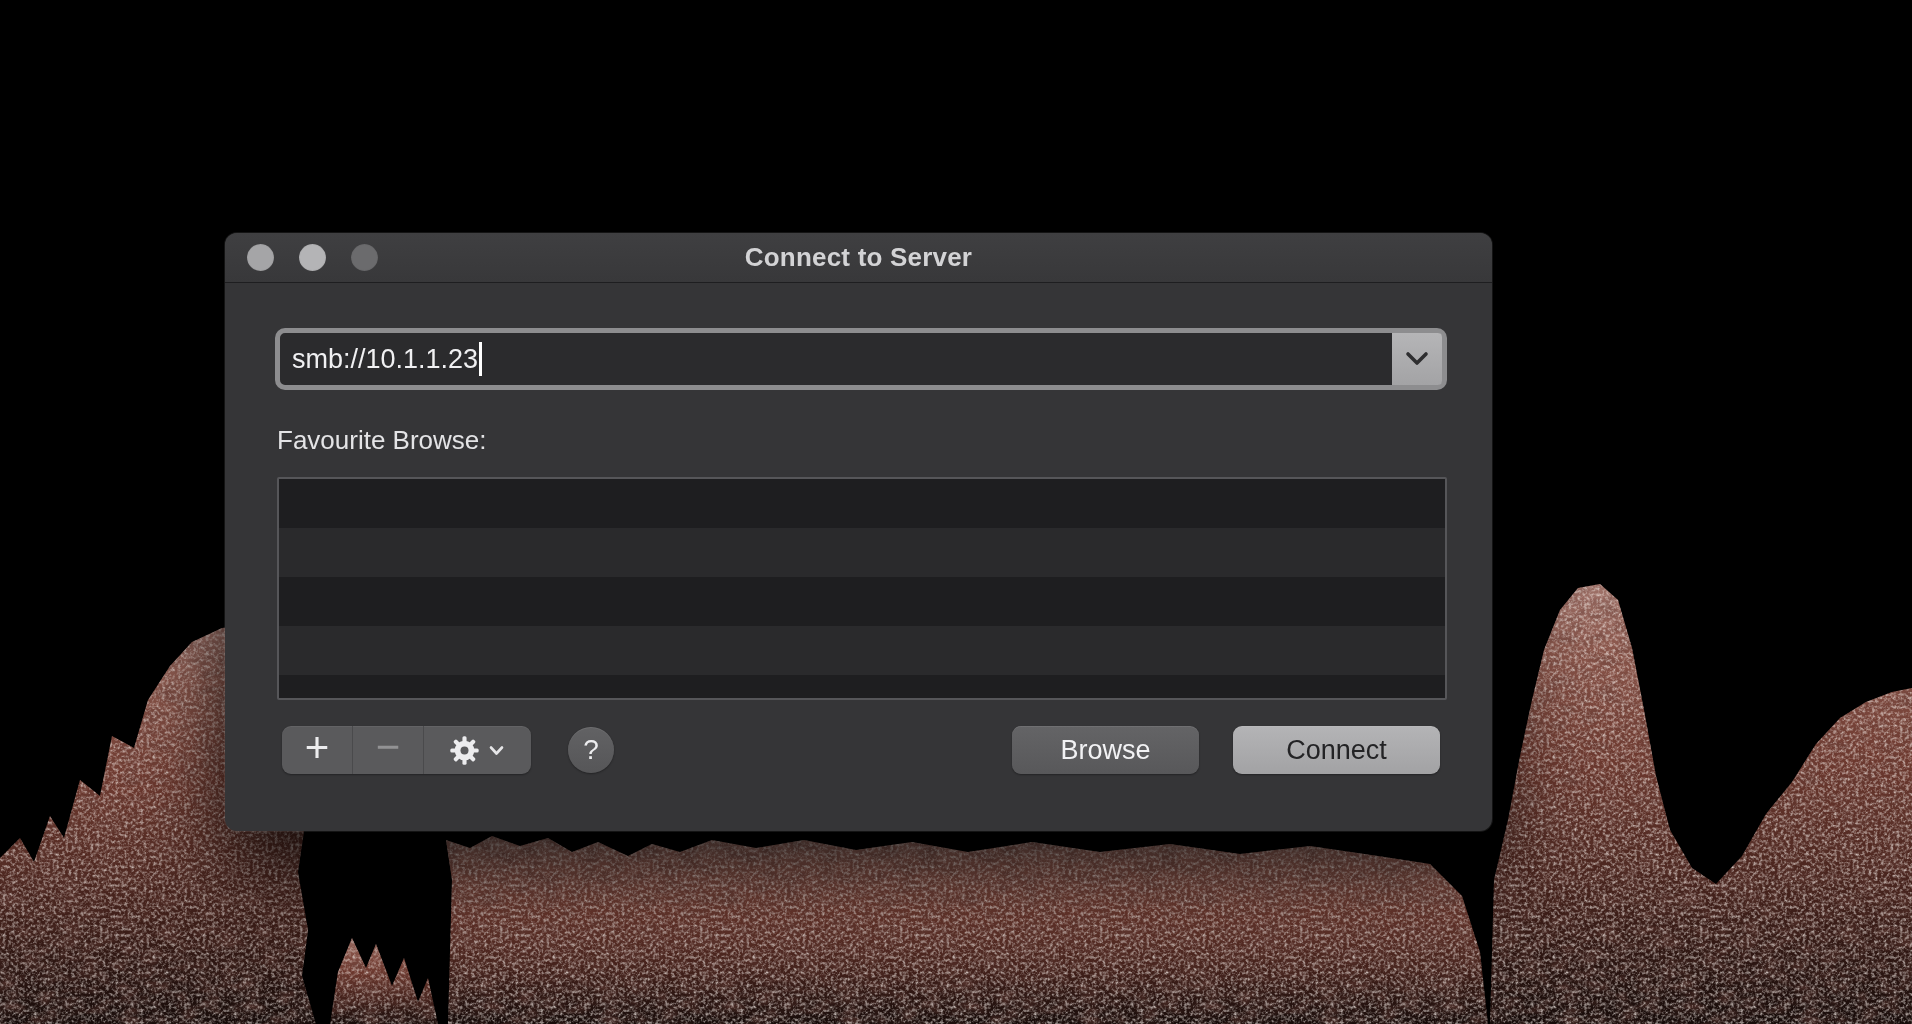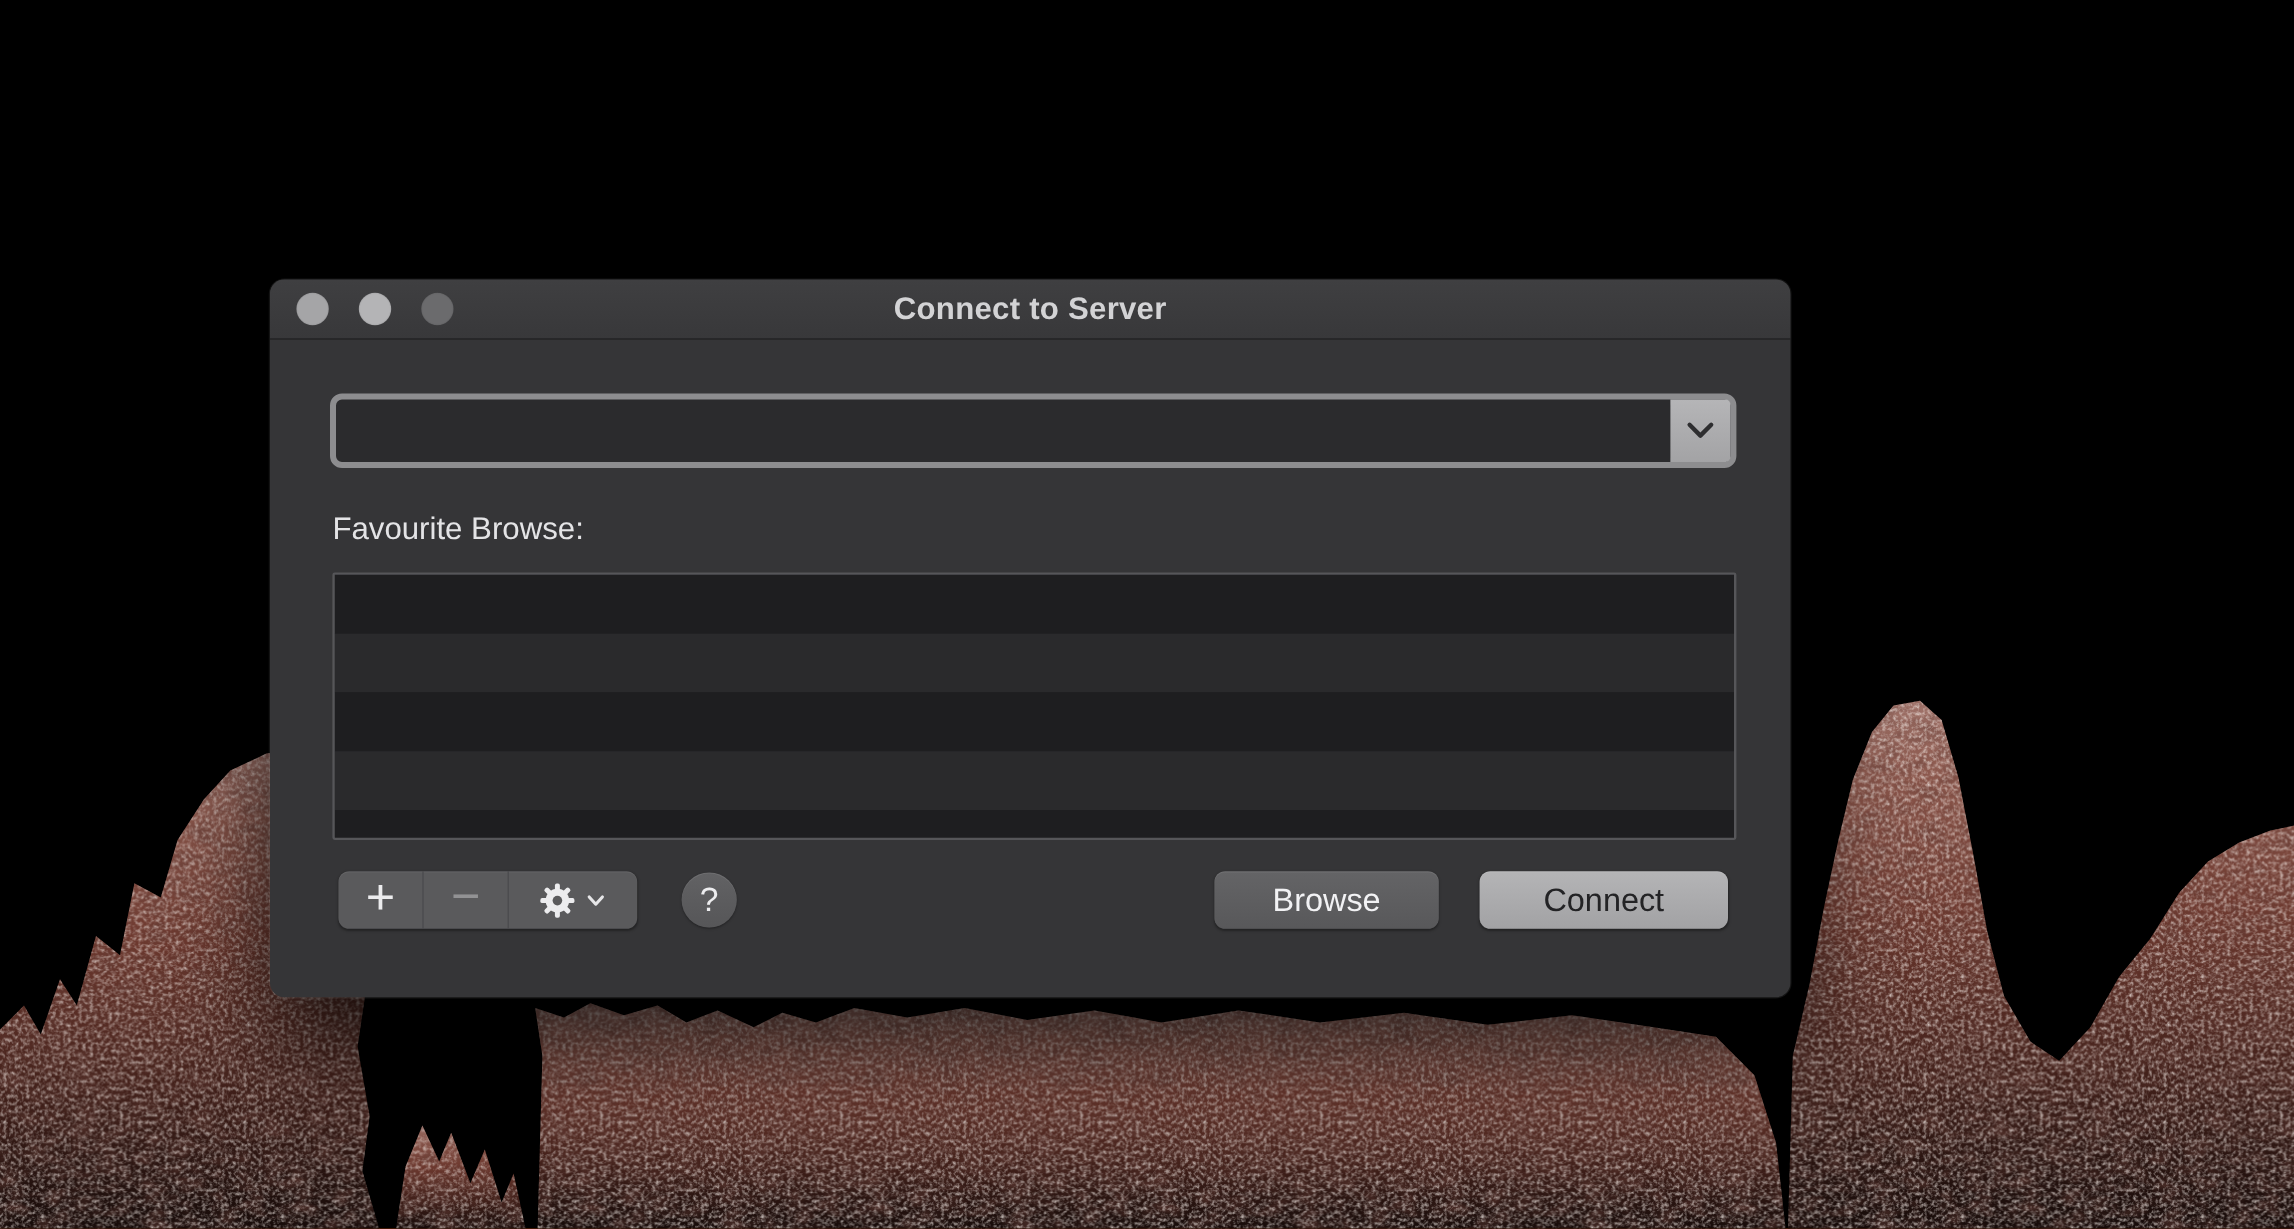--- a/index.html
+++ b/index.html
@@ -1,21 +1,21 @@
 <!DOCTYPE html>
 <html><head>
 <meta charset="utf-8">
 <style>
   html,body{margin:0;padding:0;}
   body{
     width:1912px;height:1024px;overflow:hidden;background:#000;
     font-family:"Liberation Sans", sans-serif;
     position:relative;
   }
-  .desktop{position:absolute;inset:0;background:#c2410c;}
+  .desktop{position:absolute;inset:0;background:#eab308;border-radius:22px;}
   .rocks-svg{position:absolute;left:0;top:0;}
 
   
   .window{
     position:absolute;left:225px;top:233px;width:1267px;height:598px;
     background:#353537;border-radius:12px;
     box-shadow:0 0 0 1px rgba(255,255,255,.08), 0 40px 90px rgba(0,0,0,.8);
     overflow:hidden;
   }
   .titlebar{
@@ -141,20 +141,24 @@
   <div class="window">
 
     <div class="titlebar">
       <div class="tl tl-close"></div>
       <div class="tl tl-min"></div>
       <div class="tl tl-zoom"></div>
       <div class="title">Connect to Server</div>
     </div>
 
     <div class="combo">
+      <div class="combo-text">
+        <span>smb://10.1.1.23</span>
+        <span class="caret"></span>
+      </div>
       <div class="combo-btn">
         <svg width="24" height="16" viewBox="0 0 24 16">
           <polyline points="3,3 12,12 21,3" fill="none" stroke="#2e2e30" stroke-width="3.6" stroke-linecap="round" stroke-linejoin="round"></polyline>
         </svg>
       </div>
     </div>
 
     <div class="fav-label">Favourite Browse:</div>
 
     <div class="list">

